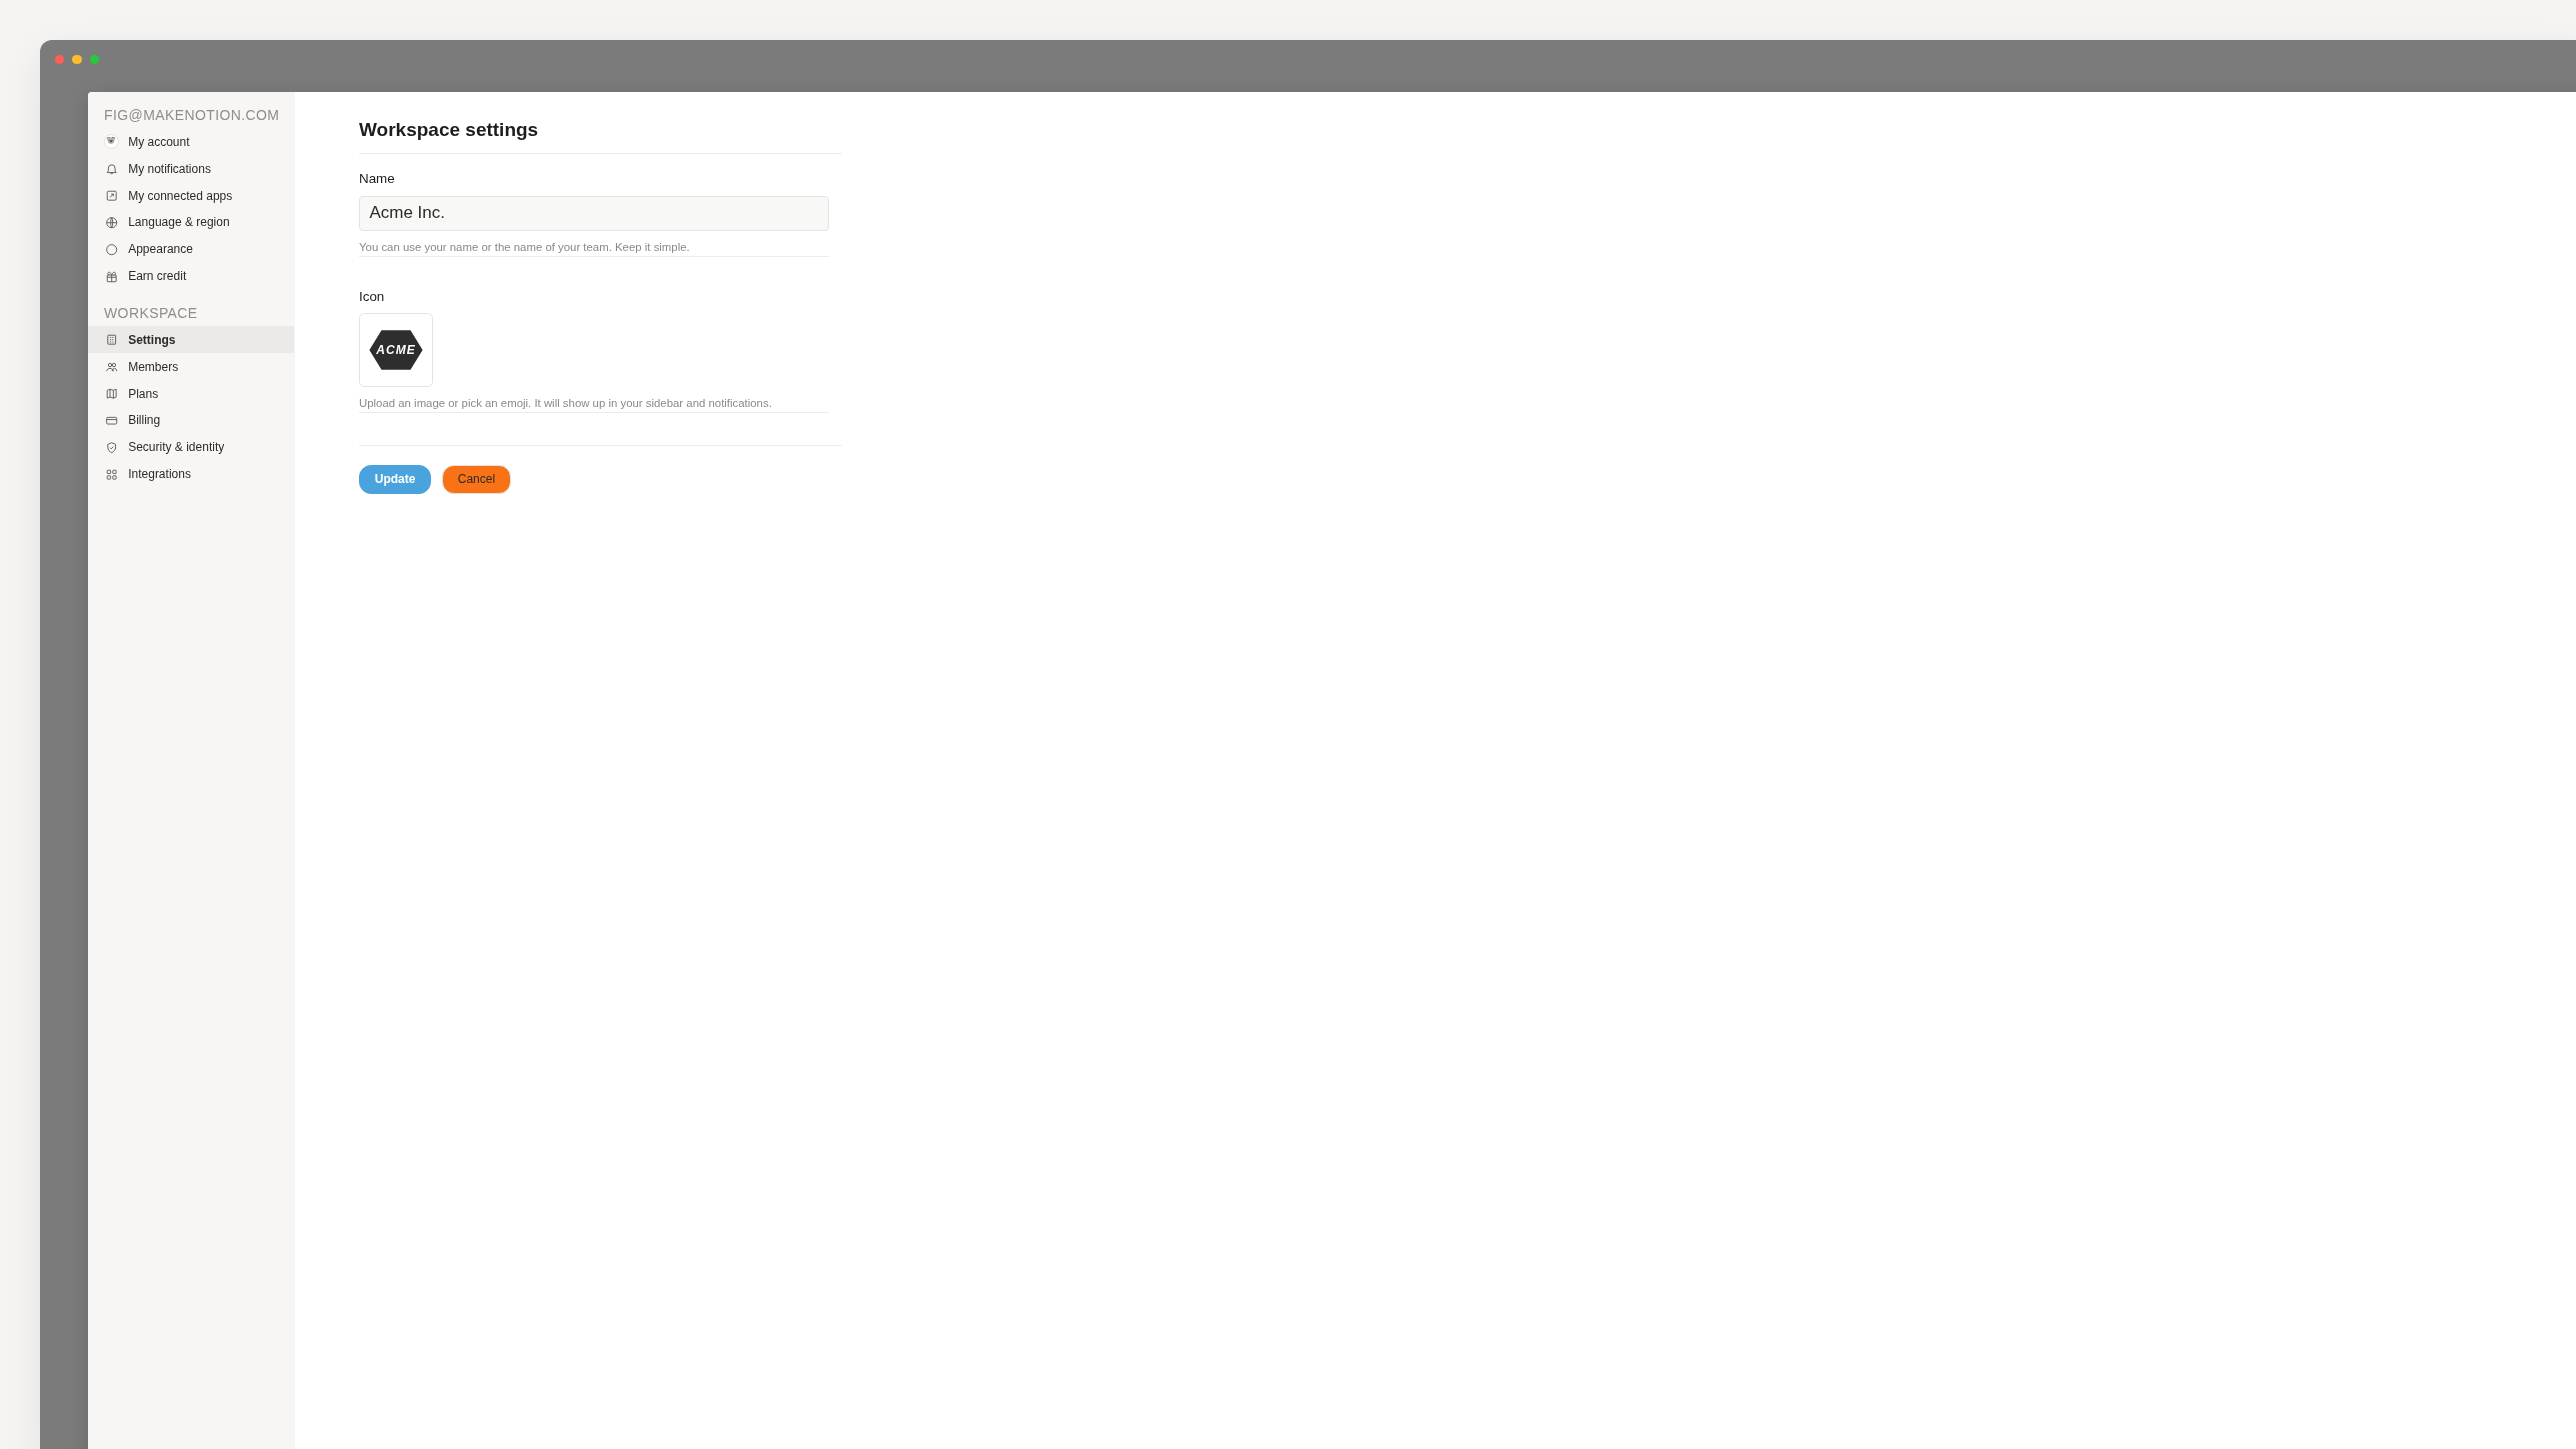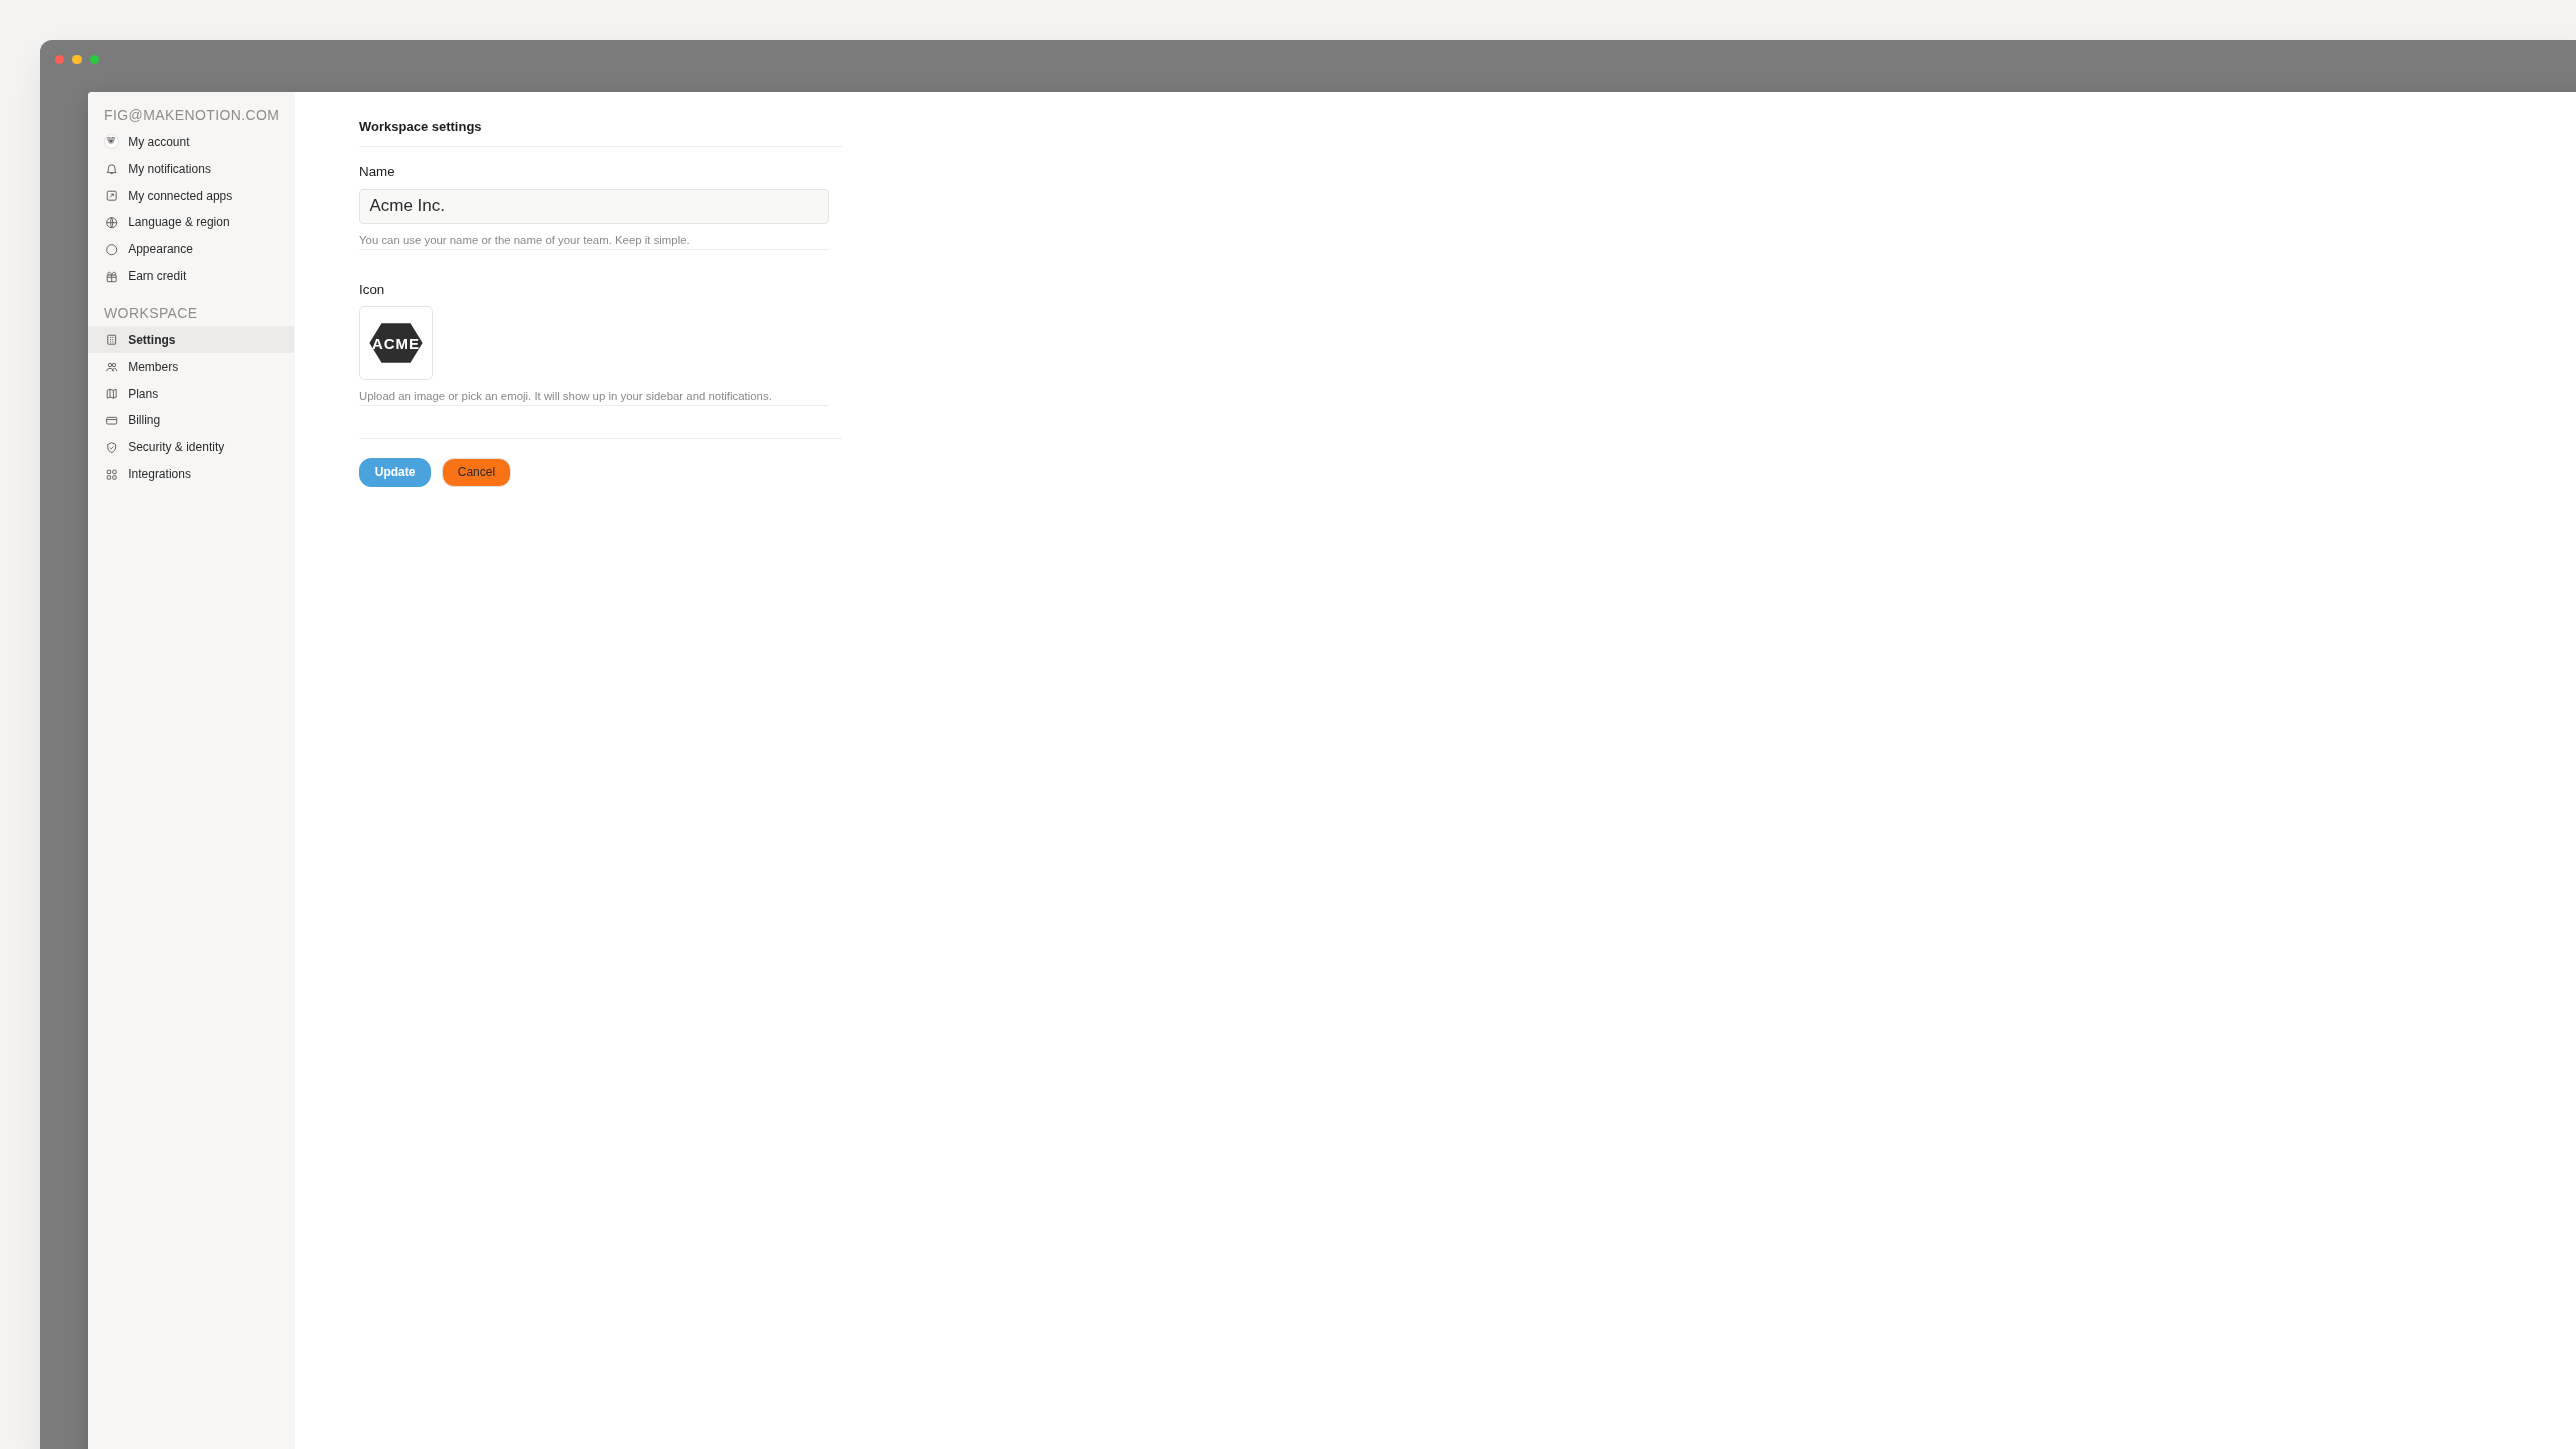--- a/index.html
+++ b/index.html
@@ -86,21 +86,21 @@
       display: flex; align-items: center; justify-content: center;
       font-size: 8px;
     }
     .sb-section { margin-top: 14.8px; }
     .content {
       flex: 1;
       padding: 27px 64px 27px 64px;
       overflow: auto;
     }
     .page-title {
-      font-size: 13px;
+      font-size: 19px;
       font-weight: 700;
       color: #1d1d1d;
       margin-bottom: 12px;
     }
     .divider {
       border: none; border-top: 0.7px solid #ececec;
       margin-bottom: 17.4px;
     }
     .field-label {
       font-size: 13.4px;
@@ -138,22 +138,23 @@
       background: #fff;
       cursor: pointer;
     }
     .acme-hex {
       width: 58px; height: 44px; position: relative;
       display: flex; align-items: center; justify-content: center;
     }
     .acme-hex svg { width: 100%; height: 100%; }
     .acme-label {
       position: absolute; color: #fff; font-weight: 700;
-      font-size: 15px; letter-spacing: 1px;
+      font-size: 12px; letter-spacing: 1px;
       font-family: "Arial Narrow", Arial, sans-serif;
+      font-style: italic;
     }
     .bottom-bar {
       border-top: 0.7px solid #ececec;
       padding-top: 19px;
       display: flex; gap: 10.7px;
     }
     .btn {
       font-size: 12px;
       padding: 6.7px 14.8px;
       border-radius: 12px;

